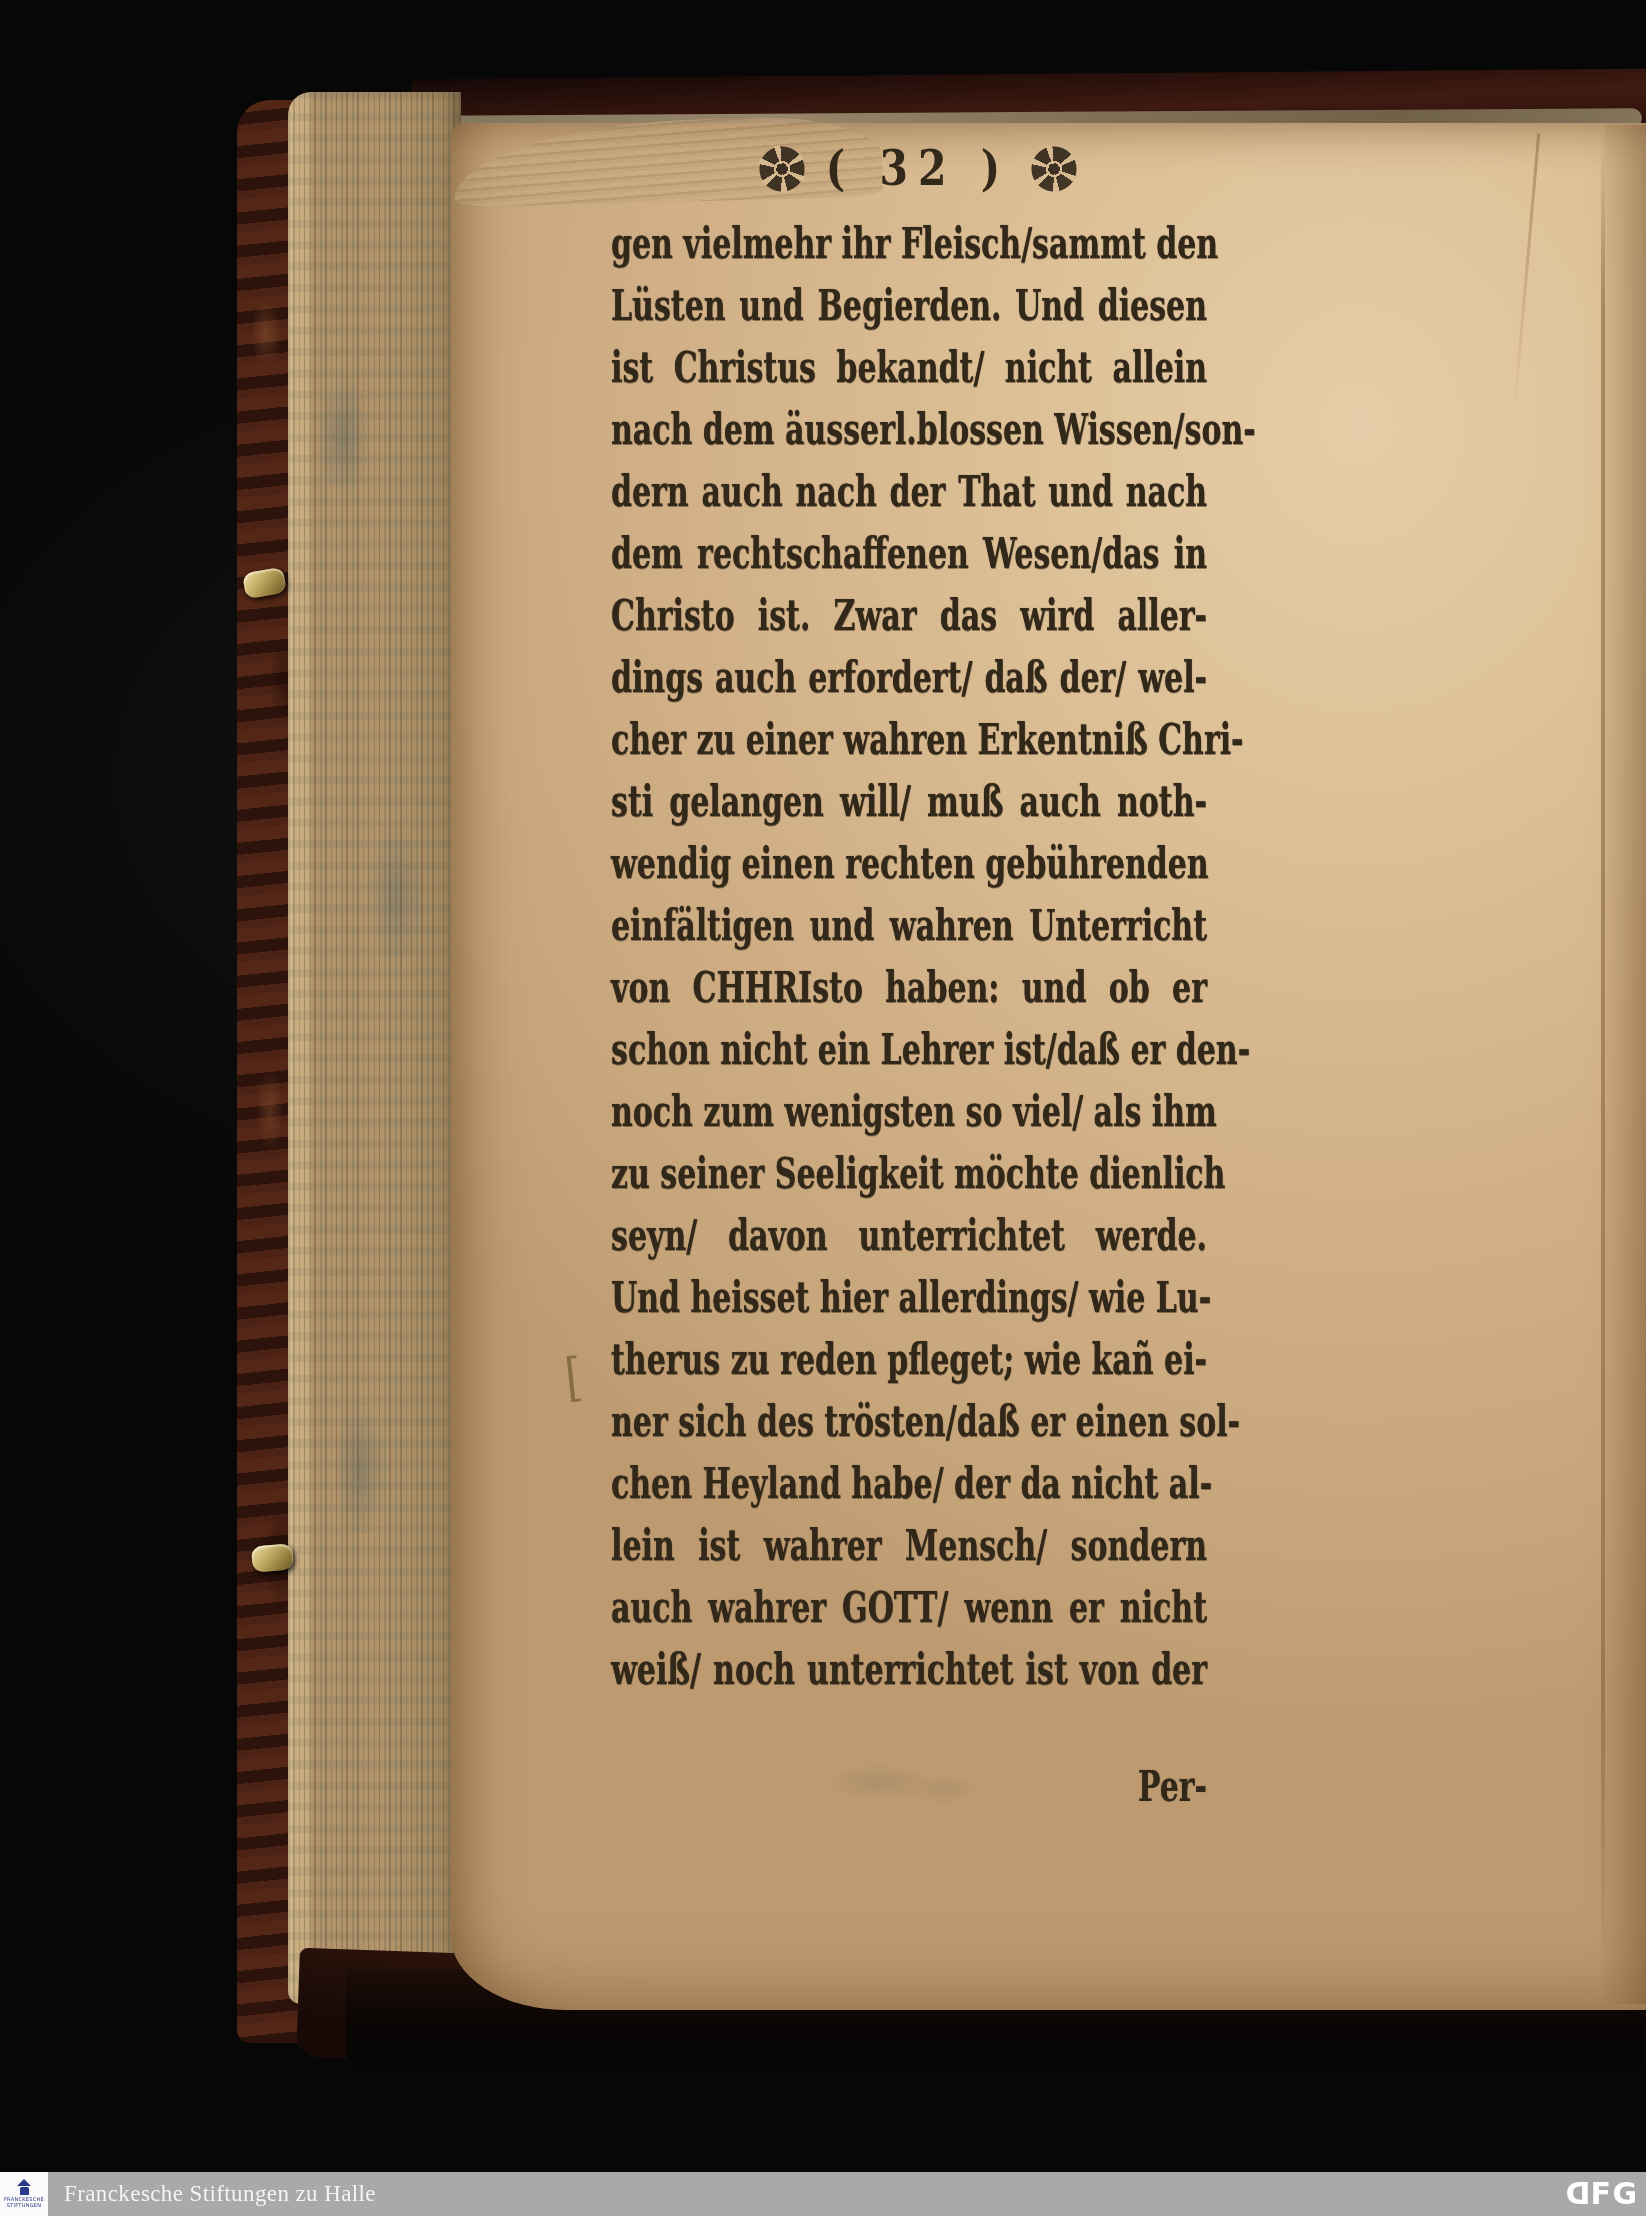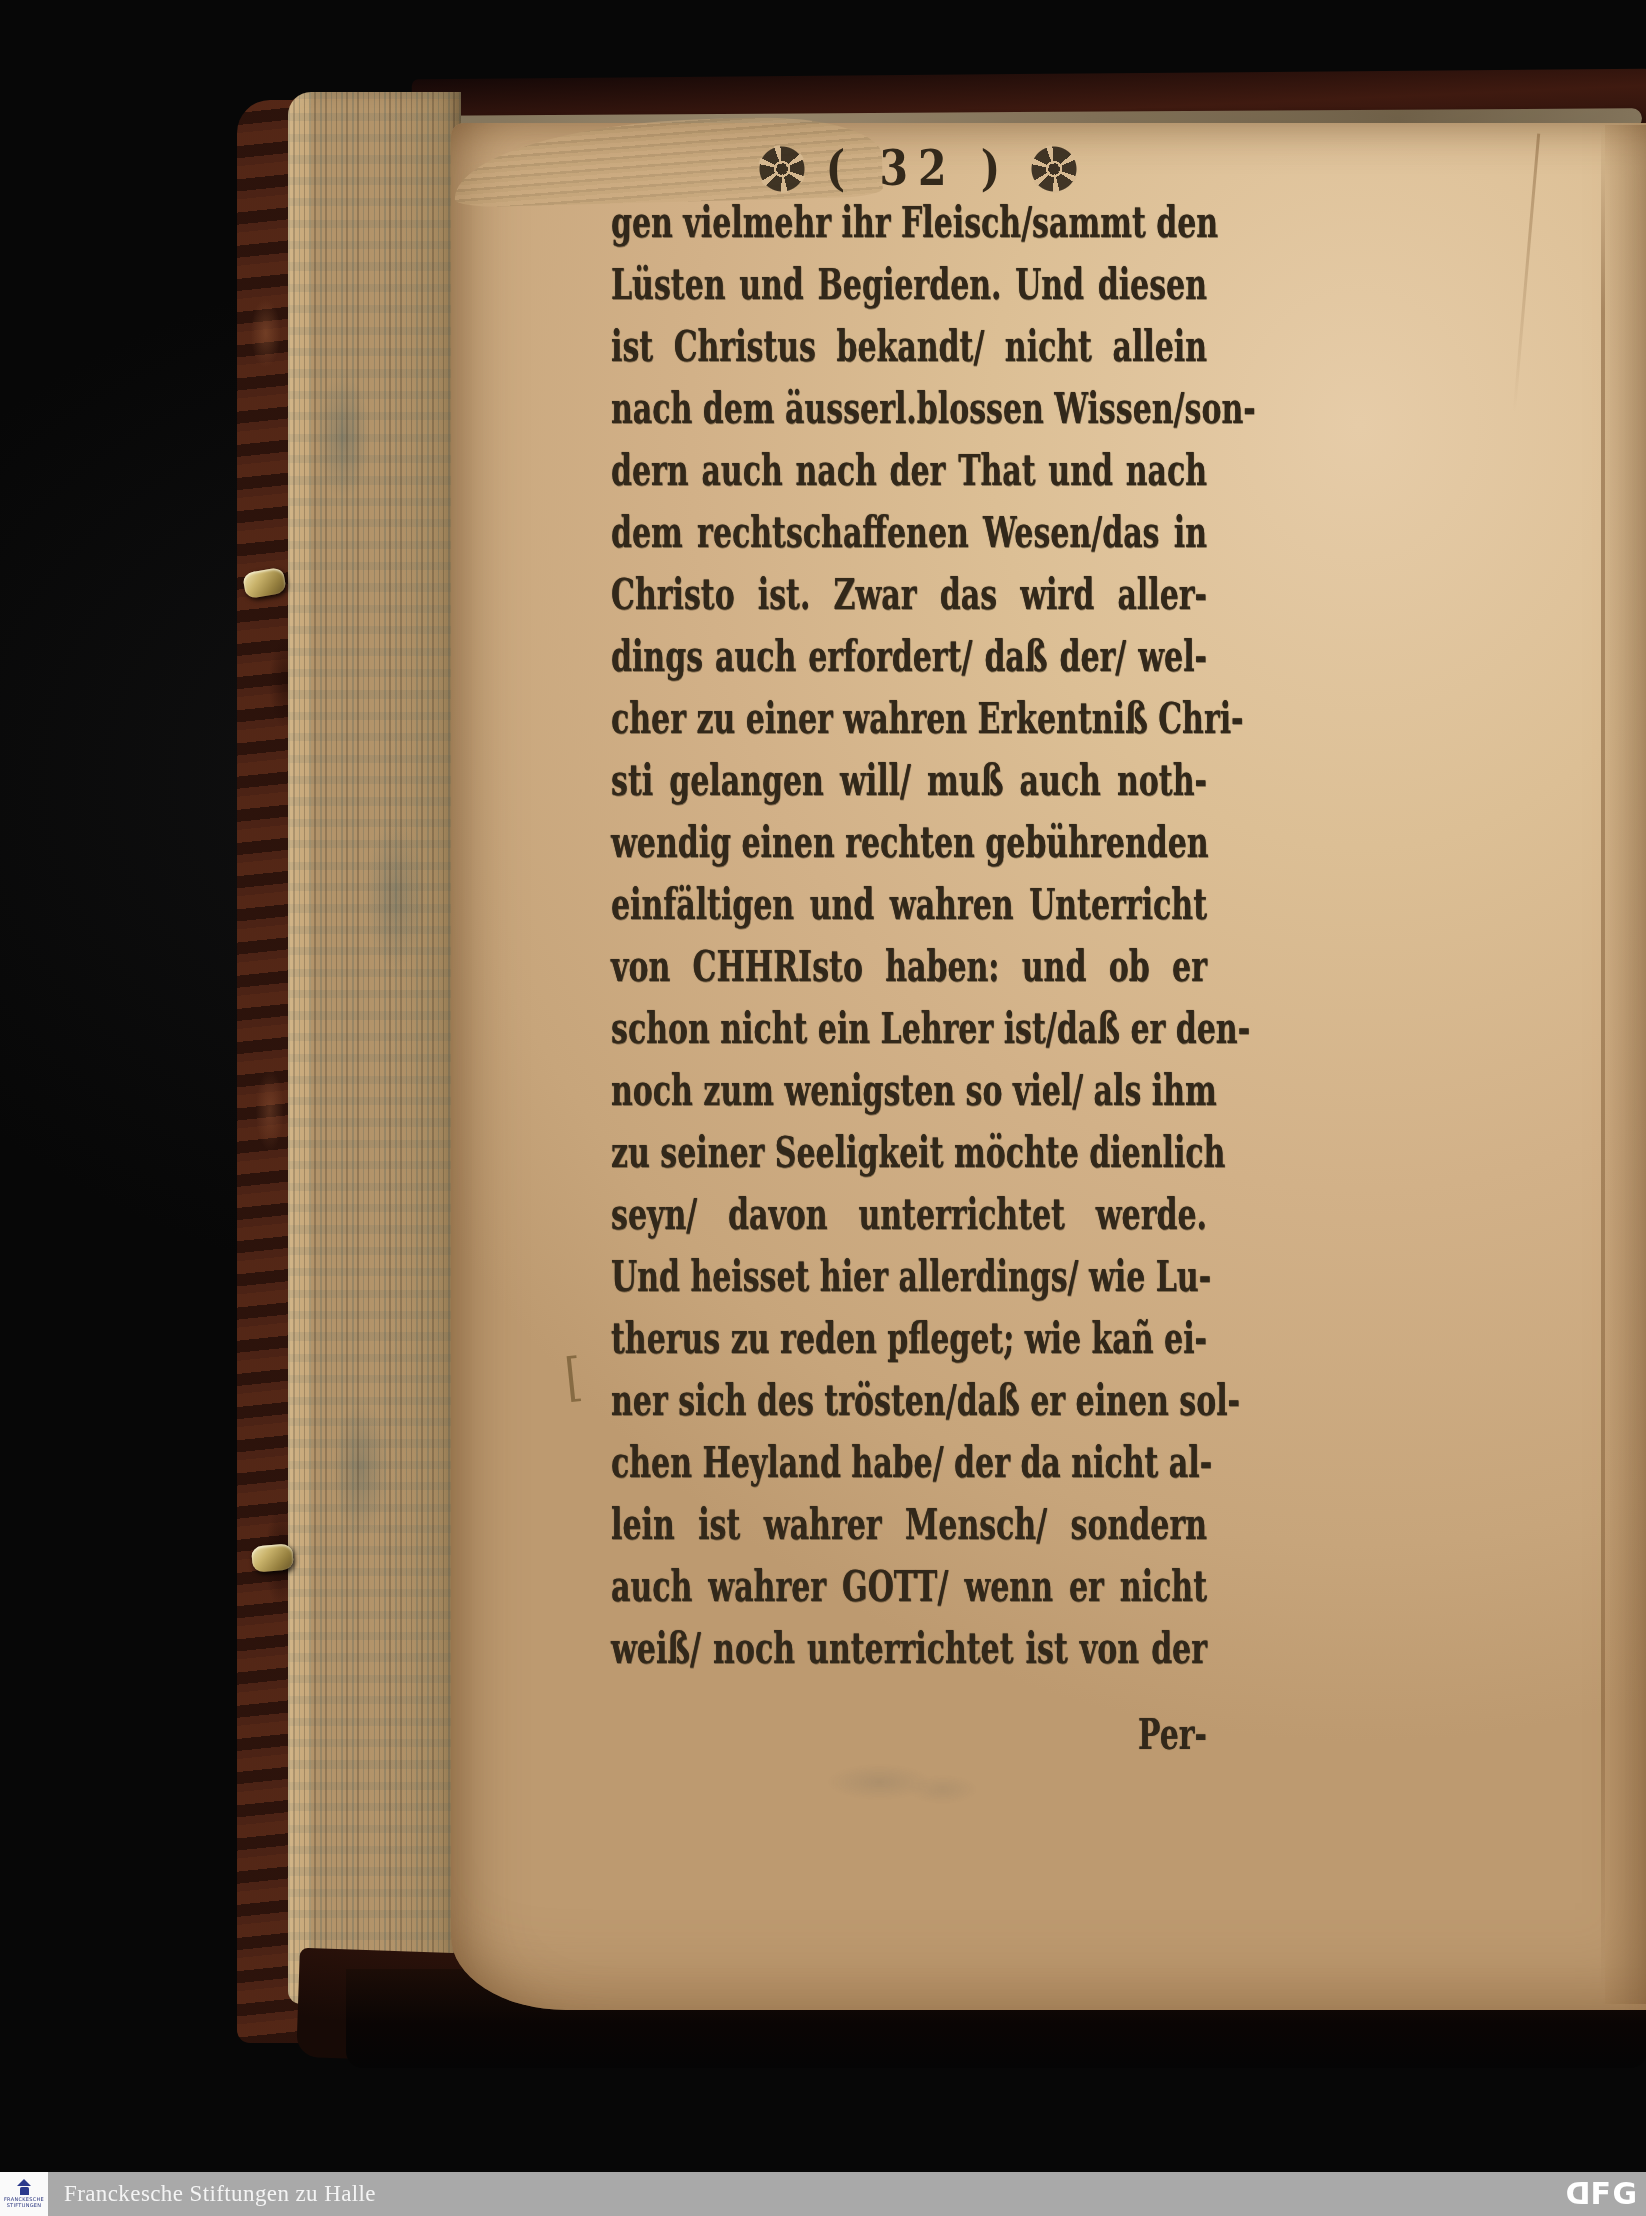--- a/index.html
+++ b/index.html
@@ -117,21 +117,21 @@
       radial-gradient(circle,#30261a 0 5px, rgba(0,0,0,0) 5.4px),
       repeating-conic-gradient(from 8deg, rgba(0,0,0,0) 0 42deg, #d7ba92 42deg 58deg),
       radial-gradient(circle,#30261a 0 5.8px, #d7ba92 5.8px 8.2px, #342a1d 8.2px 22px, rgba(0,0,0,0) 23px);
     opacity:.92;
   }
   .page-number{
     font-family:"DejaVu Serif",serif;font-weight:700;
     font-size:41px;color:#33291b;letter-spacing:10px;white-space:nowrap;
     transform:scale(1,1.2);
   }
-  .text-block{position:absolute;left:611px;top:192px;width:596px;}
+  .text-block{position:absolute;left:611px;top:213px;width:596px;}
   .text-line{
     font-family:"DejaVu Serif",serif;font-weight:700;
     font-size:30px;line-height:62px;height:62px;color:#32281a;
     text-align:justify;text-align-last:justify;
     transform:scale(1,1.42);transform-origin:50% 50%;
     text-shadow:0 0 0.8px rgba(45,35,20,.75), 0.4px 0.4px 0 rgba(45,35,20,.4);
     white-space:nowrap;
   }
   .catchword-row{
     font-family:"DejaVu Serif",serif;font-weight:700;
@@ -225,21 +225,21 @@
     <div class="text-line">seyn/ davon unterrichtet werde.</div>
     <div class="text-line">Und heisset hier allerdings/ wie Lu-</div>
     <div class="text-line">therus zu reden pfleget; wie kañ ei-</div>
     <div class="text-line">ner sich des trösten/daß er einen sol-</div>
     <div class="text-line">chen Heyland habe/ der da nicht al-</div>
     <div class="text-line">lein ist wahrer Mensch/ sondern</div>
     <div class="text-line">auch wahrer GOTT/ wenn er nicht</div>
     <div class="text-line">weiß/ noch unterrichtet ist von der</div>
   </div>
 
-<div class="text-block" style="top:1704px;">
+<div class="text-block" style="top:1756px;">
   <div class="catchword-row">Per-</div>
 </div>
 
 <div class="margin-mark">[</div>
 <div class="smudge"></div>
 
 <div class="footer-bar"></div>
 <div class="logo-box">
   <div class="emblem">
     <div class="emblem-roof"></div>

